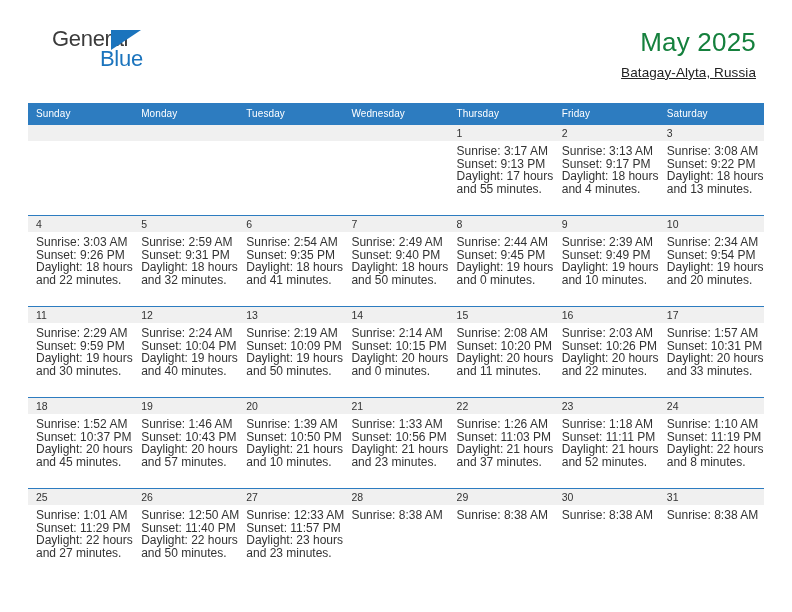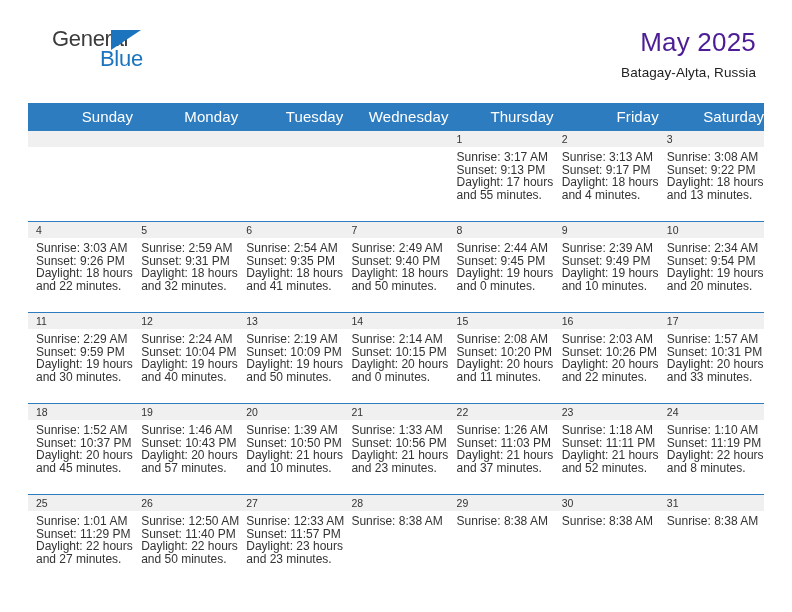--- a/index.html
+++ b/index.html
@@ -32,41 +32,41 @@
     border-left:30px solid #1b74bd;
     border-bottom:20px solid transparent;
   }
   .logo-blue {
     position:absolute; left:64px; top:20px;
     font-size:22px; color:#1b74bd; letter-spacing:-0.3px;
   }
 
   .title-block { text-align:right; padding-top:2px; }
   .cal-title {
-    font-size:26px; color:#4c1d95; font-weight:400;
+    font-size:26px; color:#15803d; font-weight:400;
     letter-spacing:0.2px; line-height:1.15;
   }
   .cal-sub {
     font-size:13.5px; color:#222222; font-weight:400;
-    margin-top:7px; letter-spacing:0.1px;
+    margin-top:7px; letter-spacing:0.1px;text-decoration:underline;
   }
 
   
   .cal {
     position:absolute;
     left:28px; top:103px;
     width:736px;
   }
   table.grid { border-collapse:collapse; width:736px; table-layout:fixed; }
   thead th {
     background:#2d7cc0;
     color:#ffffff;
-    font-size:15px;
+    font-size:10px;
     font-weight:400;
-    text-align:right;
+    text-align:left;
     padding:5px 0 6px 8px;
     height:20px;
     letter-spacing:0.1px;
   }
   tbody td {
     vertical-align:top;
     border-top:1.5px solid #2d7cc0;
     padding:0;
     height:90px;
     background:#ffffff;

